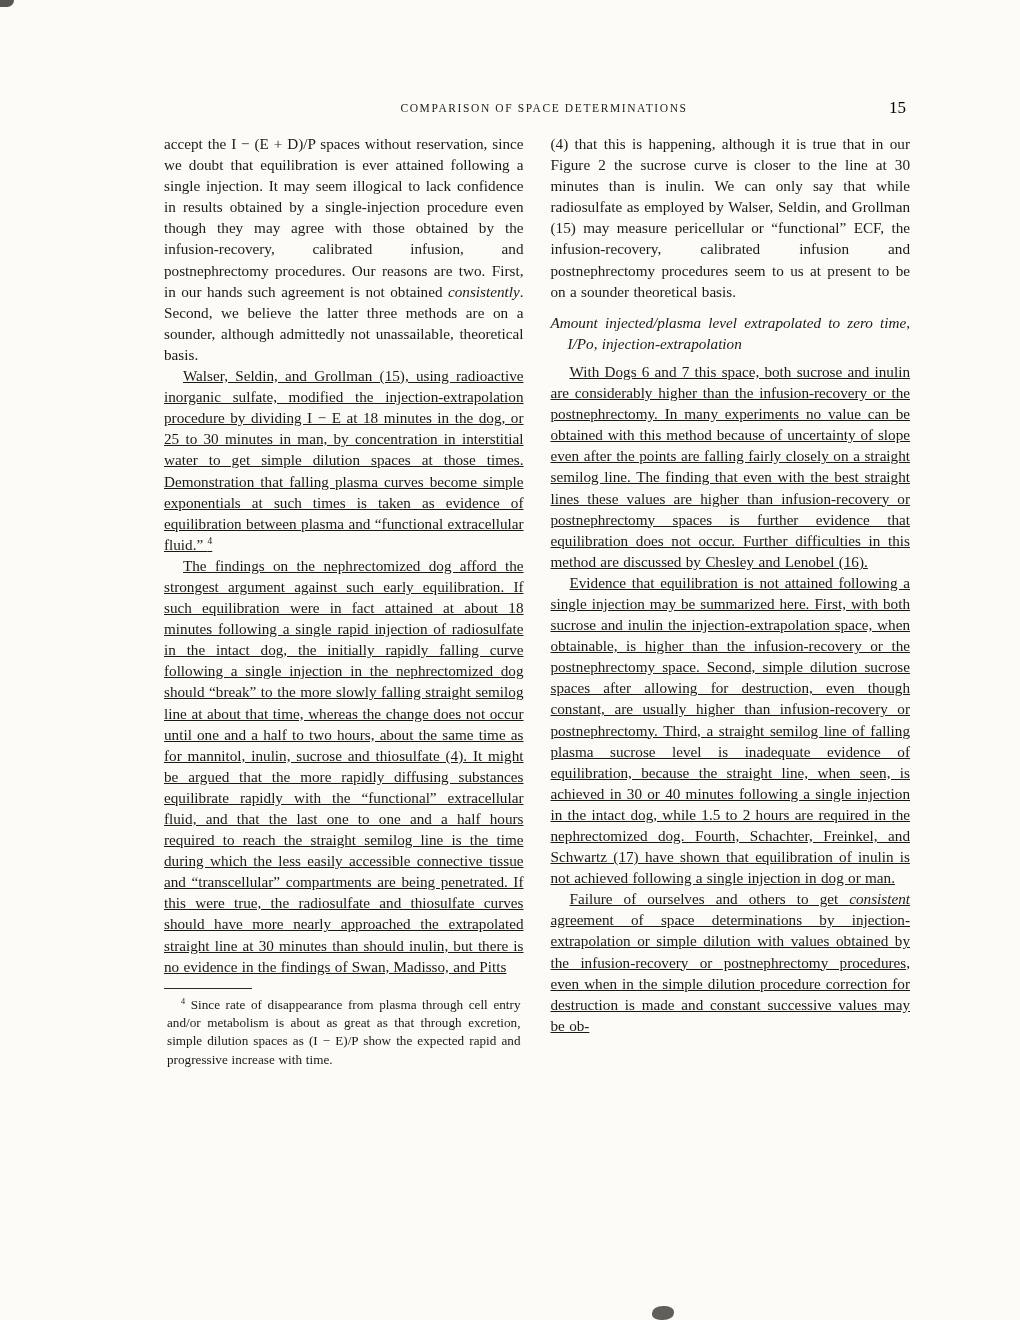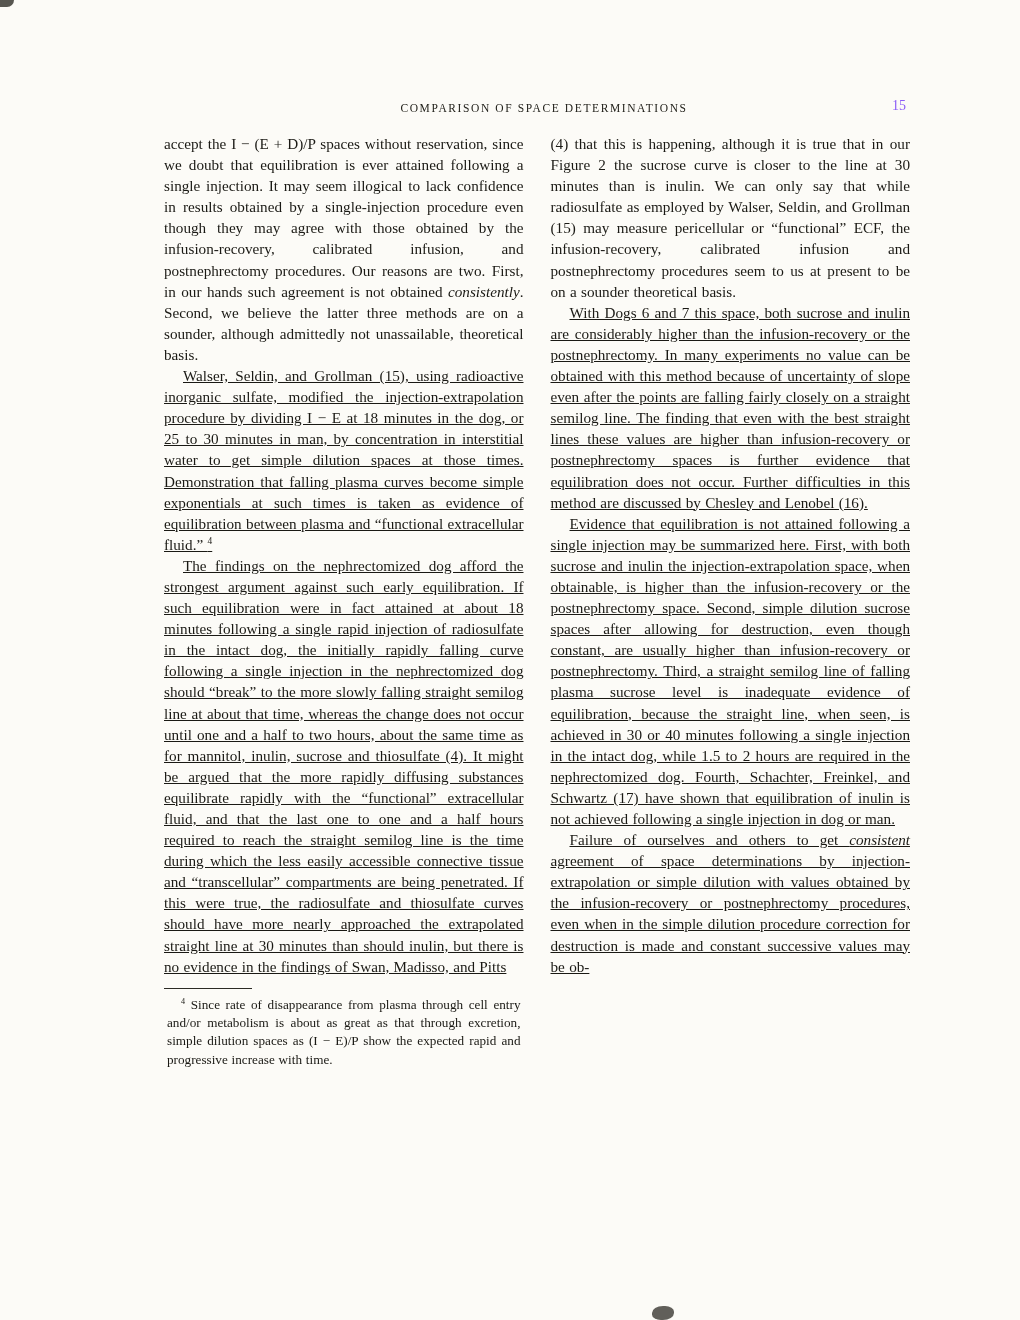--- a/index.html
+++ b/index.html
@@ -32,22 +32,22 @@
     right: 0;
     text-align: center;
     font-size: 11.5px;
     letter-spacing: 1.6px;
     color: #23221c;
   }
   .page-number {
     position: absolute;
     right: 2px;
     top: -4px;
-    font-size: 14px;
-    color: #8b5cf6;
+    font-size: 17px;
+    color: #000000;
   }
   .columns {
     position: absolute;
     top: 133px;
     left: 164px;
     width: 746px;
     display: flex;
     gap: 27px;
   }
   .col {
@@ -135,19 +135,20 @@
   <div class="columns">
     <div class="col">
         <p class="para"><span>accept the I − (E + D)/P spaces without reservation, since we doubt that equilibration is ever attained following a single injection. It may seem illogical to lack confidence in results obtained by a single-injection procedure even though they may agree with those obtained by the infusion-recovery, calibrated infusion, and postnephrectomy procedures. Our reasons are two. First, in our hands such agreement is not obtained </span><span class="it">consistently</span><span>. Second, we believe the latter three methods are on a sounder, although admittedly not unassailable, theoretical basis.</span></p>
         <p class="para indent"><span>Walser, Seldin, and Grollman (15), using radioactive inorganic sulfate, modified the injection-extrapolation procedure by dividing I − E at 18 minutes in the dog, or 25 to 30 minutes in man, by concentration in interstitial water to get simple dilution spaces at those times. Demonstration that falling plasma curves become simple exponentials at such times is taken as evidence of equilibration between plasma and “functional extracellular fluid.” </span><sup>4</sup></p>
         <p class="para indent"><span>The findings on the nephrectomized dog afford the strongest argument against such early equilibration. If such equilibration were in fact attained at about 18 minutes following a single rapid injection of radiosulfate in the intact dog, the initially rapidly falling curve following a single injection in the nephrectomized dog should “break” to the more slowly falling straight semilog line at about that time, whereas the change does not occur until one and a half to two hours, about the same time as for mannitol, inulin, sucrose and thiosulfate (4). It might be argued that the more rapidly diffusing substances equilibrate rapidly with the “functional” extracellular fluid, and that the last one to one and a half hours required to reach the straight semilog line is the time during which the less easily accessible connective tissue and “transcellular” compartments are being penetrated. If this were true, the radiosulfate and thiosulfate curves should have more nearly approached the extrapolated straight line at 30 minutes than should inulin, but there is no evidence in the findings of Swan, Madisso, and Pitts</span></p>
         <div class="footnote-sep"></div>
         <p class="footnote"><span class="fn-indent"></span><sup>4</sup><span> Since rate of disappearance from plasma through cell entry and/or metabolism is about as great as that through excretion, simple dilution spaces as (I − E)/P show the expected rapid and progressive increase with time.</span></p>
       </div>
     <div class="col">
         <p class="para"><span>(4) that this is happening, although it is true that in our Figure 2 the sucrose curve is closer to the line at 30 minutes than is inulin. We can only say that while radiosulfate as employed by Walser, Seldin, and Grollman (15) may measure pericellular or “functional” ECF, the infusion-recovery, calibrated infusion and postnephrectomy procedures seem to us at present to be on a sounder theoretical basis.</span></p>
+        <p class="para heading"><span>Amount injected/plasma level extrapolated to zero time, I/Po, injection-extrapolation</span></p>
         <p class="para indent"><span>With Dogs 6 and 7 this space, both sucrose and inulin are considerably higher than the infusion-recovery or the postnephrectomy. In many experiments no value can be obtained with this method because of uncertainty of slope even after the points are falling fairly closely on a straight semilog line. The finding that even with the best straight lines these values are higher than infusion-recovery or postnephrectomy spaces is further evidence that equilibration does not occur. Further difficulties in this method are discussed by Chesley and Lenobel (16).</span></p>
         <p class="para indent"><span>Evidence that equilibration is not attained following a single injection may be summarized here. First, with both sucrose and inulin the injection-extrapolation space, when obtainable, is higher than the infusion-recovery or the postnephrectomy space. Second, simple dilution sucrose spaces after allowing for destruction, even though constant, are usually higher than infusion-recovery or postnephrectomy. Third, a straight semilog line of falling plasma sucrose level is inadequate evidence of equilibration, because the straight line, when seen, is achieved in 30 or 40 minutes following a single injection in the intact dog, while 1.5 to 2 hours are required in the nephrectomized dog. Fourth, Schachter, Freinkel, and Schwartz (17) have shown that equilibration of inulin is not achieved following a single injection in dog or man.</span></p>
         <p class="para indent"><span>Failure of ourselves and others to get </span><span class="it">consistent</span><span> agreement of space determinations by injection-extrapolation or simple dilution with values obtained by the infusion-recovery or postnephrectomy procedures, even when in the simple dilution procedure correction for destruction is made and constant successive values may be ob-</span></p>
       </div>
   </div>
 
 </div>
 
 </body></html>

